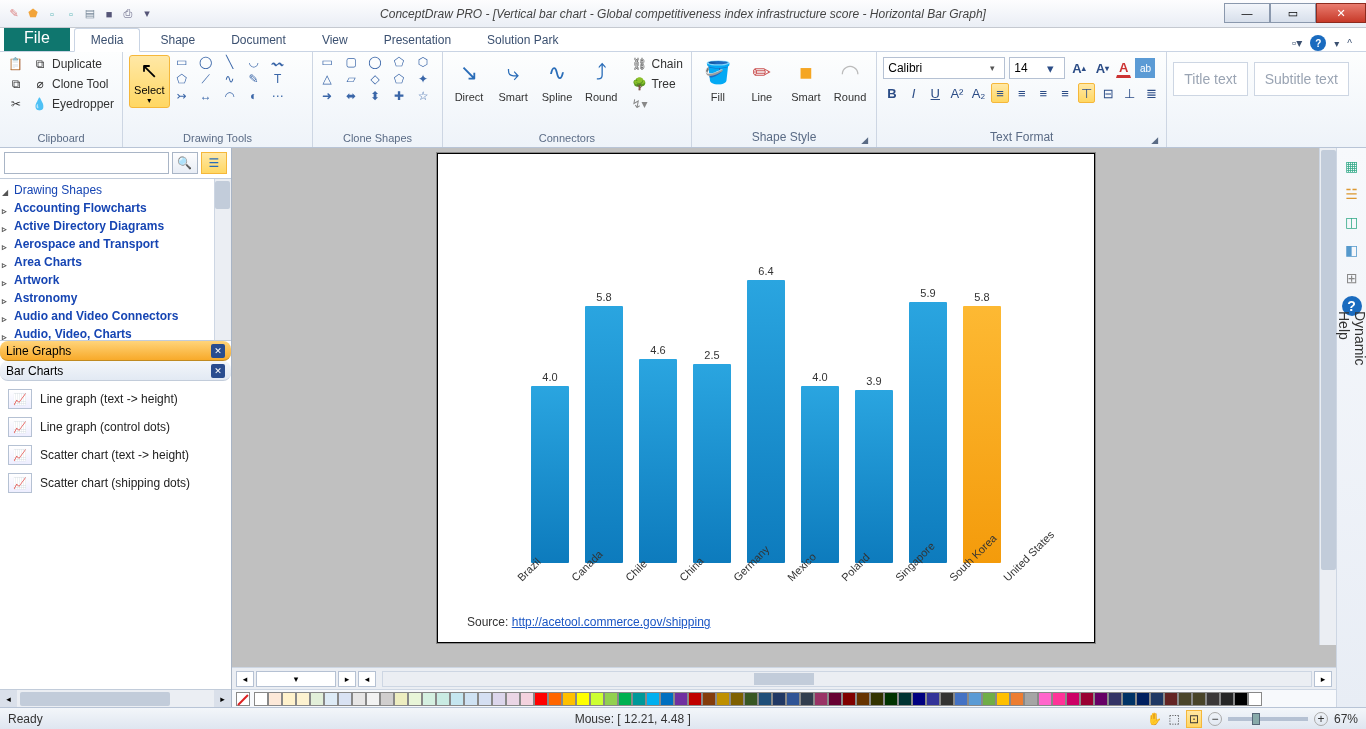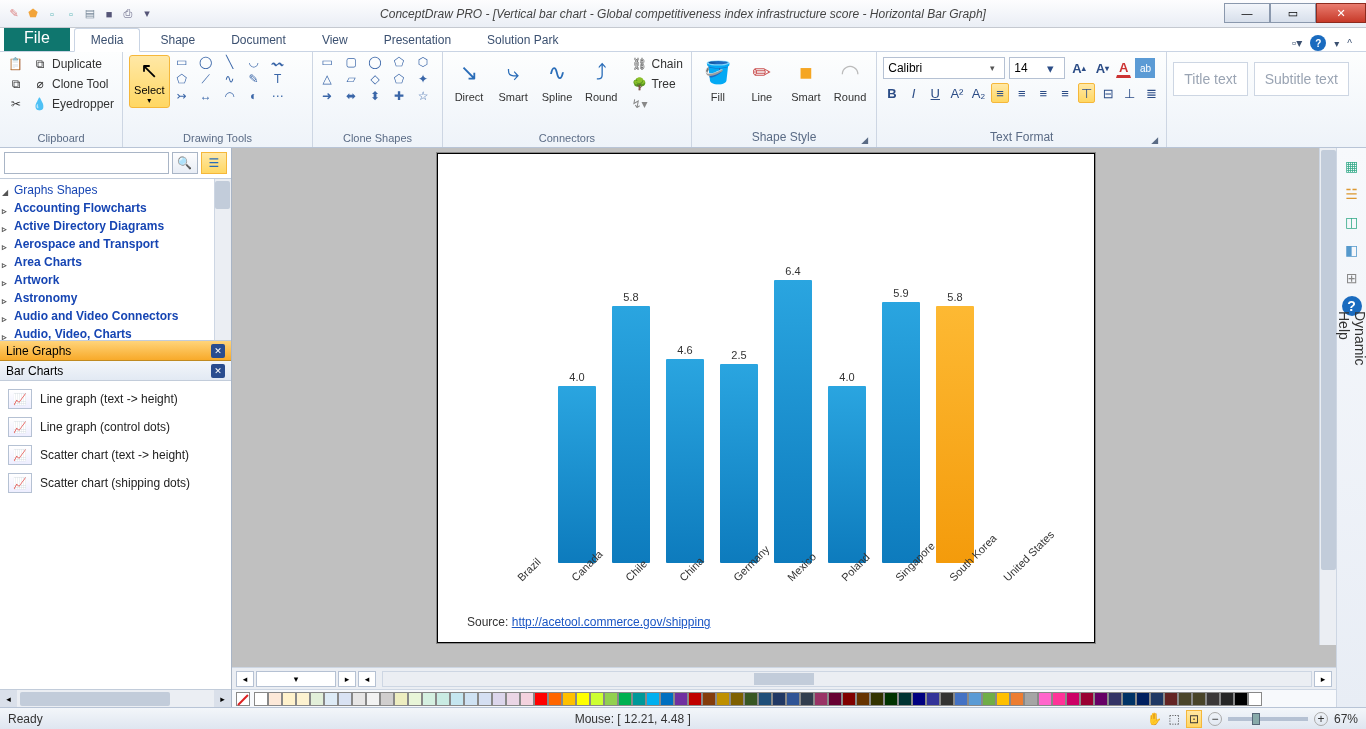--- a/index.html
+++ b/index.html
@@ -57,21 +57,21 @@
 .side-search button { width:26px; border:1px solid #a9b5c6; background:linear-gradient(#fdfdfe,#e8edf5); }
 .side-search button.active { border:1px solid #f5b73a; background:linear-gradient(#ffe8a6,#ffd763); }
 .lib-list { flex:0 0 162px; overflow:hidden; border-bottom:1px solid #c2ccda; position:relative; }
 .lib-list .scroll { position:absolute; right:0; top:0; bottom:0; width:17px; background:#ebeef3; border-left:1px solid #cdd6e3; }
 .lib-list .thumb { position:absolute; right:1px; top:2px; width:15px; height:28px; background:#c2ccda; border-radius:2px; }
 .lib-list ul { list-style:none; padding:2px 0 0 14px; }
 .lib-list li { color:#1645b3; font-size:12px; line-height:18px; cursor:default; position:relative; }
 .lib-list li.bold { font-weight:bold; }
 .lib-list li::before { content:"▹"; position:absolute; left:-12px; font-size:9px; color:#555; top:3px; }
 .lib-list li.first::before { content:"◢"; font-size:8px; }
-.acc { height:20px; display:flex; align-items:center; justify-content:space-between; padding:9px 6px; font-size:11px; border-bottom:1px solid #c08a20; }
+.acc { height:20px; display:flex; align-items:center; justify-content:space-between; padding:9px 6px; font-size:11px; border-bottom:1px solid #c08a20;border-radius:8px; }
 .acc.orange { background:linear-gradient(#ffd47a,#f8aa2a); }
 .acc.gray { background:linear-gradient(#f3f6fa,#e2e9f3); border-bottom:1px solid #c2ccda; }
 .acc .x { width:14px; height:14px; background:#2a4d8f; color:#fff; font-size:9px; display:flex; align-items:center; justify-content:center; border-radius:2px; }
 .shape-items { padding:4px 0; }
 .shape-item { display:flex; align-items:center; gap:8px; padding:4px 8px; font-size:12px; color:#222; }
 .shape-item .thumb { width:24px; height:20px; border:1px solid #b5c1d3; background:linear-gradient(#fff,#eef); display:flex; align-items:center; justify-content:center; font-size:11px; color:#c75; }
 .side-hscroll { height:18px; border-top:1px solid #c2ccda; background:#ebeef3; position:relative; margin-top:auto; }
 .side-hscroll .btn { position:absolute; top:0; bottom:0; width:17px; background:#dae0ea; display:flex; align-items:center; justify-content:center; font-size:9px; }
 .side-hscroll .btn.l { left:0; } .side-hscroll .btn.r { right:0; }
 .side-hscroll .th { position:absolute; left:20px; top:2px; height:14px; width:150px; background:#c2ccda; border-radius:2px; }
@@ -339,21 +339,21 @@
 <div class="main">
 
   <div class="sidebar">
     <div class="side-search">
       <input style="">
       <button><span>🔍</span></button>
       <button class="active"><span style="color:#2a6db8">☰</span></button>
     </div>
     <div class="lib-list">
       <ul id="catlist">
-          <li class="first">Graphs Shapes</li>
+          <li class="first">Drawing Shapes</li>
           <li class="bold">Accounting Flowcharts</li>
           <li class="bold">Active Directory Diagrams</li>
           <li class="bold">Aerospace and Transport</li>
           <li class="bold">Area Charts</li>
           <li class="bold">Artwork</li>
           <li class="bold">Astronomy</li>
           <li class="bold">Audio and Video Connectors</li>
           <li class="bold">Audio, Video, Charts</li>
         </ul>
       <div class="scroll">
@@ -413,20 +413,24 @@
               <div class="bar-label">2.5</div>
               <div class="bar" style="height: 199.286px;"></div>
             </div>
             <div class="barcol">
               <div class="bar-label">6.4</div>
               <div class="bar" style="height: 283.429px;"></div>
             </div>
             <div class="barcol">
               <div class="bar-label">4.0</div>
               <div class="bar" style="height: 177.143px;"></div>
+            </div>
+            <div class="barcol">
+              <div class="bar-label">3.9</div>
+              <div class="bar" style="height: 172.714px;"></div>
             </div>
             <div class="barcol">
               <div class="bar-label">5.9</div>
               <div class="bar" style="height: 261.286px;"></div>
             </div>
             <div class="barcol">
               <div class="bar-label">5.8</div>
               <div class="bar hl" style="height: 256.857px;"></div>
             </div>
           </div>

